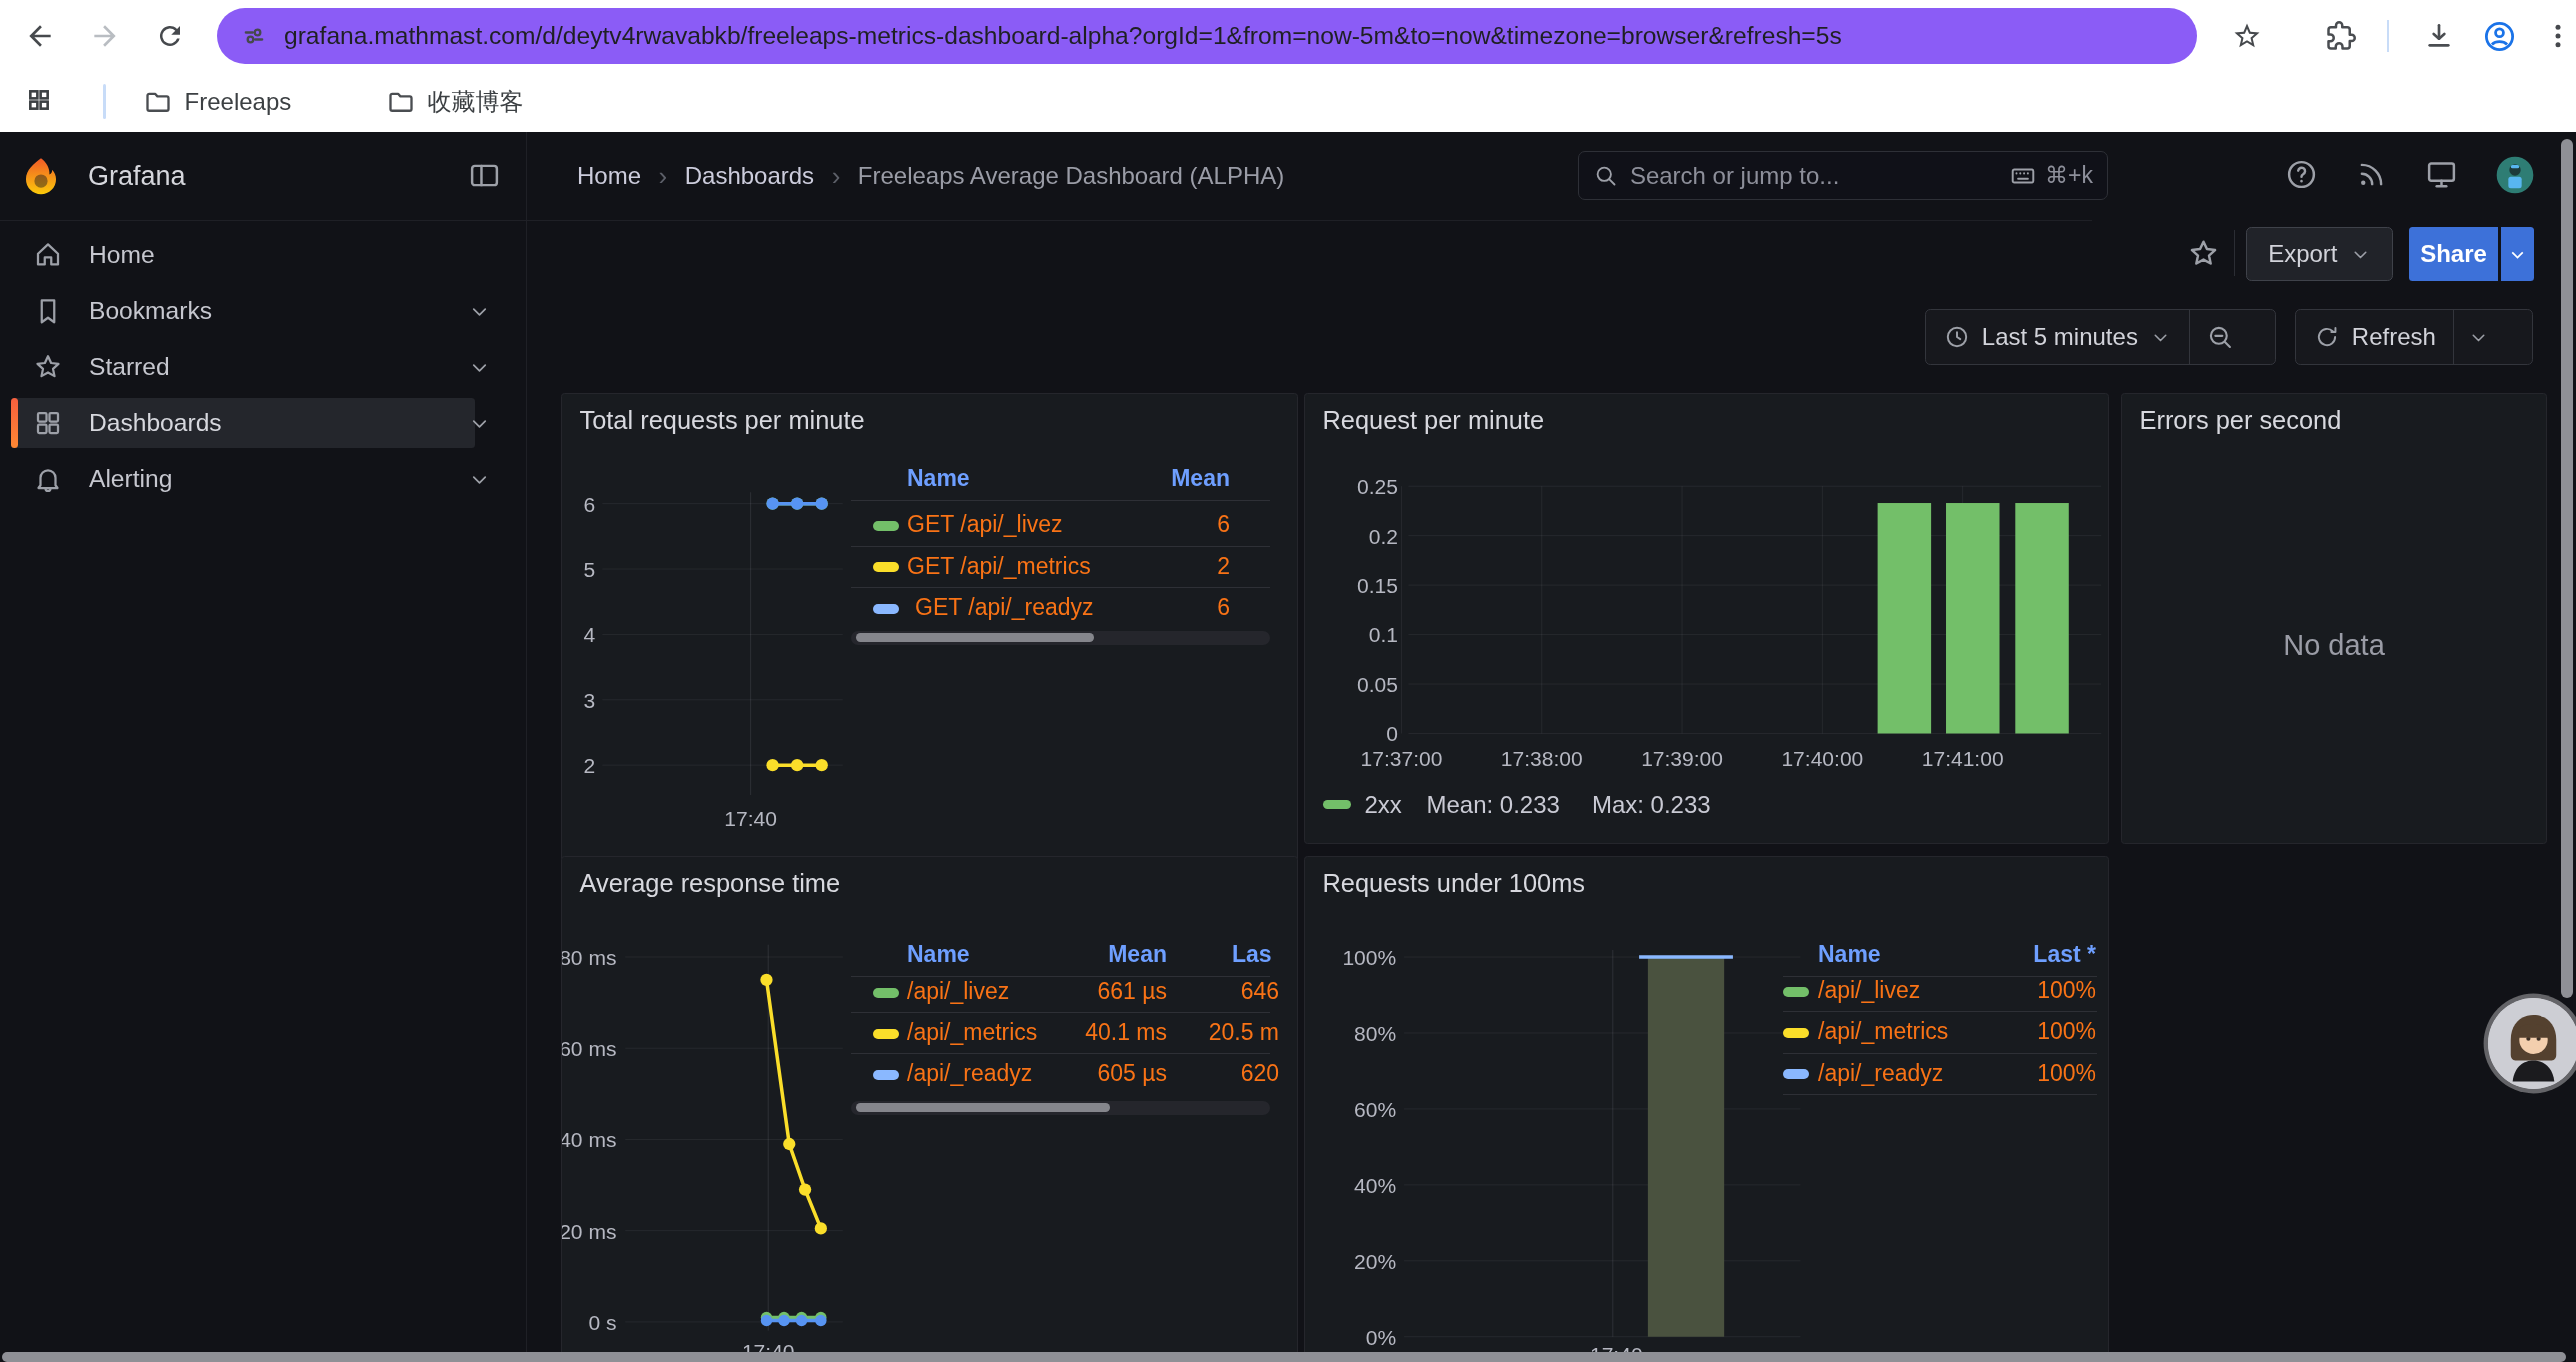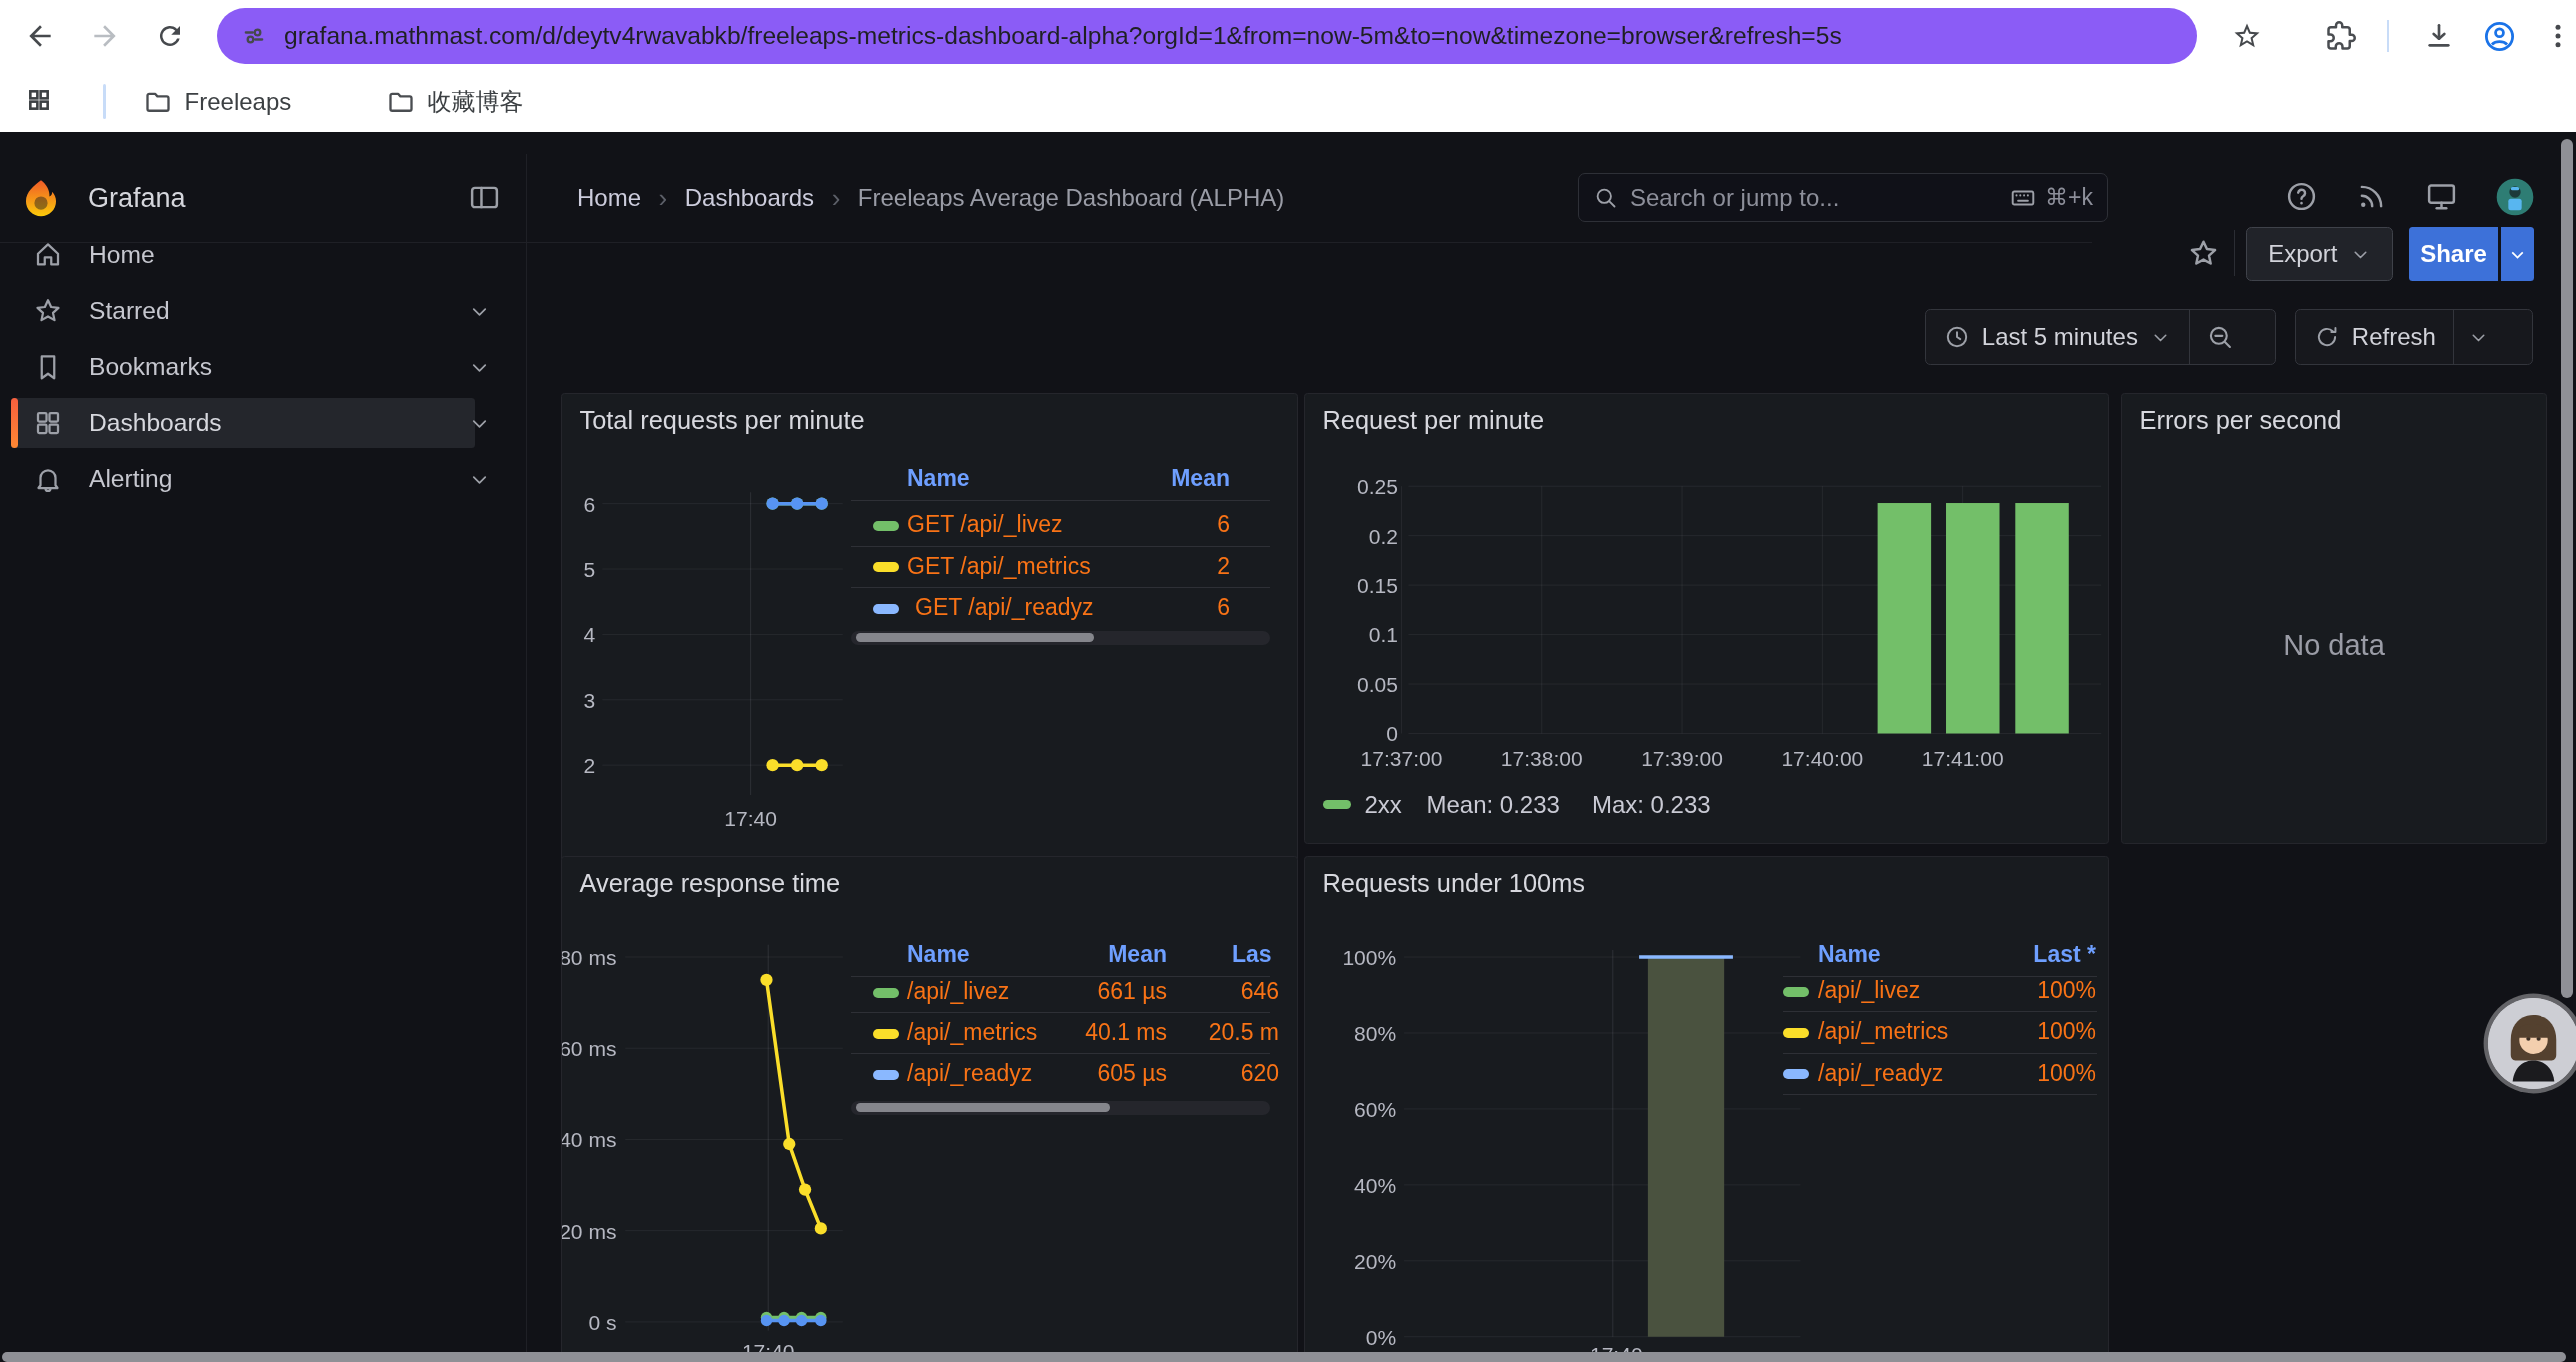--- a/index.html
+++ b/index.html
@@ -9,21 +9,21 @@
   
   .btoolbar{position:absolute;left:0;top:0;width:2576px;height:72px;background:#ffffff;}
   .nav-ico{position:absolute;top:8px;width:56px;height:56px;border-radius:50%;display:flex;align-items:center;justify-content:center;}
   .url-pill{position:absolute;left:217px;top:8px;width:1980px;height:56px;border-radius:28px;background:#8b5cf6;display:flex;align-items:center;}
   .url-text{font-size:24.6px;color:#1f2023;white-space:nowrap;overflow:hidden;margin-left:16px;}
   .bbar{position:absolute;left:0;top:72px;width:2576px;height:60px;background:#ffffff;border-bottom:0.9px solid #ececec;}
   .bchip{position:absolute;top:10.5px;height:39px;display:flex;align-items:center;gap:12.3px;padding:0 12.3px;border-radius:19px;}
   .bchip span.lbl{font-size:24px;color:#3c4043;}
   
   .app{position:absolute;left:0;top:132px;width:2576px;height:1231px;background:#111217;}
-  .app-header{position:absolute;left:0;top:0;width:2092px;height:88px;border-bottom:0.9px solid #1f2026;margin-top:22px;}
+  .app-header{position:absolute;left:0;top:0;width:2092px;height:88px;border-bottom:0.9px solid #1f2026;}
   .app-header .left{position:absolute;left:0;top:0;width:526px;height:88px;border-right:0.9px solid #1f2026;}
   .brand{position:absolute;left:88px;top:0;height:88px;display:flex;align-items:center;font-size:27px;color:#d5d6dc;}
   .crumbs{position:absolute;left:577px;top:0;height:88px;display:flex;align-items:center;gap:17.5px;font-size:24px;}
   .crumb{color:#ccccdc;} .crumb.last{color:#9a9ca6;}
   .crumb-sep{color:#5c5f68;font-size:26px;}
   .searchbox{position:absolute;left:1578px;top:19px;width:530px;height:49px;background:#101118;border:0.9px solid #2e3037;border-radius:7px;display:flex;align-items:center;padding:0 14px;box-sizing:border-box;}
   .searchbox .ph{font-size:24px;color:#8d8f9a;margin-left:12.3px;flex:1;}
   .searchbox .kbd{display:flex;align-items:center;gap:8.8px;color:#8d8f9a;font-size:23px;}
   .hdr-icons{position:absolute;left:2285px;top:0;height:88px;display:flex;align-items:center;gap:37px;}
   
@@ -256,32 +256,32 @@
     <div class="sidebar">
       <div style="height:7px"></div>
       <div class="side-item">
         <span class="ic"><svg width="30" height="30" viewBox="0 0 24 24">
               <path class="sic" d="M4 11l8-7.5L20 11v8.5h-5.4v-5.6h-5.2v5.6H4z"></path>
             </svg></span>
         <span class="lbl">Home</span>
       </div>
       <div class="side-item">
         <span class="ic"><svg width="30" height="30" viewBox="0 0 24 24">
-              <path class="sic" d="M12 3.4l2.5 5.4 5.9.7-4.4 4 1.2 5.8-5.2-2.9-5.2 2.9 1.2-5.8-4.4-4 5.9-.7z"></path>
-            </svg></span>
-        <span class="lbl">Starred</span>
+              <path class="sic" d="M7 3.5h10V21l-5-3.6L7 21z"></path>
+            </svg></span>
+        <span class="lbl">Bookmarks</span>
         <span class="chev"><svg width="23" height="23" viewBox="0 0 24 24">
               <path class="sic" d="M6 9.5l6 6 6-6"></path>
             </svg></span>
       </div>
       <div class="side-item">
         <span class="ic"><svg width="30" height="30" viewBox="0 0 24 24">
-              <path class="sic" d="M7 3.5h10V21l-5-3.6L7 21z"></path>
-            </svg></span>
-        <span class="lbl">Bookmarks</span>
+              <path class="sic" d="M12 3.4l2.5 5.4 5.9.7-4.4 4 1.2 5.8-5.2-2.9-5.2 2.9 1.2-5.8-4.4-4 5.9-.7z"></path>
+            </svg></span>
+        <span class="lbl">Starred</span>
         <span class="chev"><svg width="23" height="23" viewBox="0 0 24 24">
               <path class="sic" d="M6 9.5l6 6 6-6"></path>
             </svg></span>
       </div>
       <div class="side-item">
         <span class="hl"></span>
         <span class="accent"></span>
         <span class="ic" style="z-index:2"><svg width="30" height="30" viewBox="0 0 24 24">
               <g class="sic" stroke="#c6c7cf">
                 <rect x="4" y="4" width="6.8" height="6.8" rx="1"></rect>

